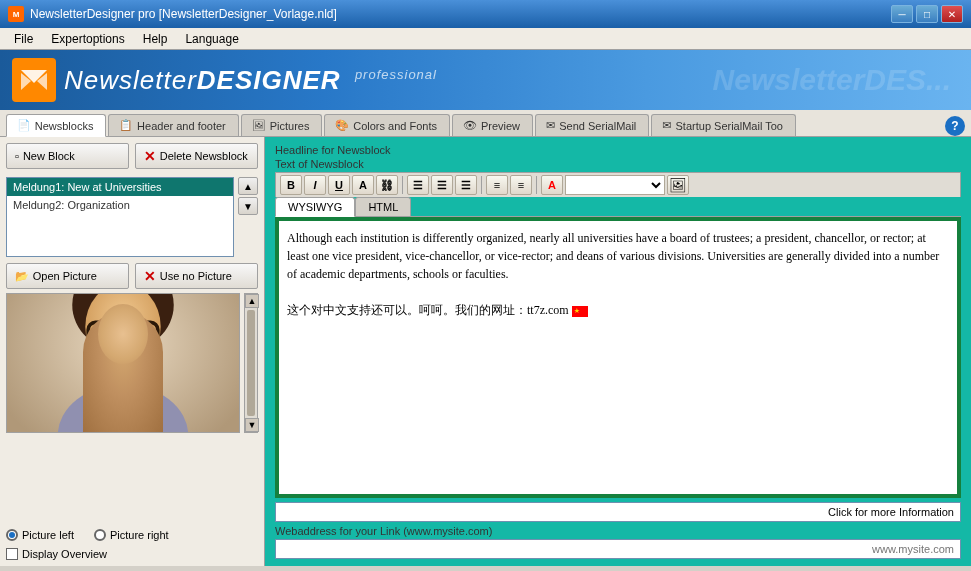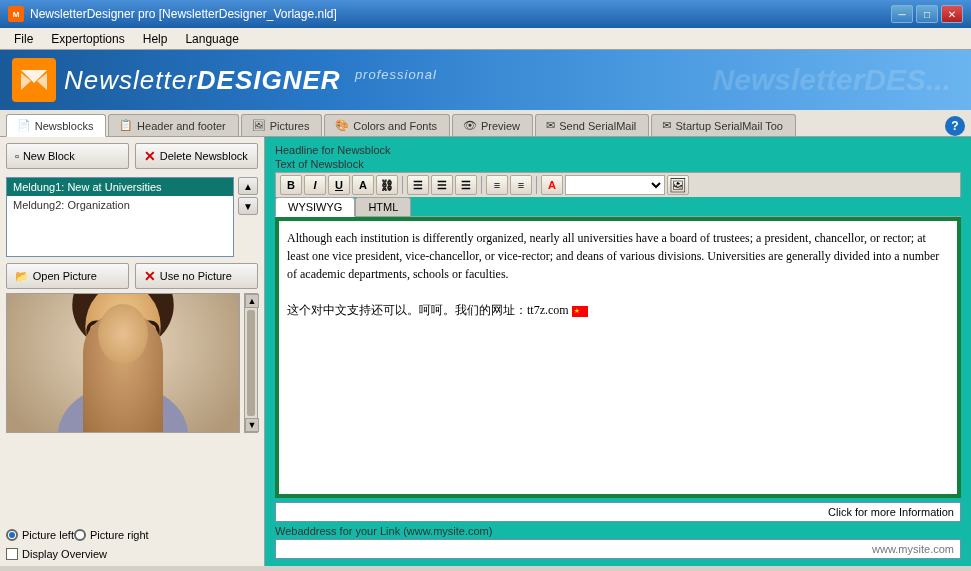--- a/index.html
+++ b/index.html
@@ -190,21 +190,21 @@
       border-radius: 50%;
     }
     .scroll-bar-v {
       width: 14px;
       background: #e0dcd4;
       border: 1px solid #a0a0a0;
       display: flex; flex-direction: column;
     }
     .scroll-thumb { background: #b0a898; flex: 1; margin: 2px; border-radius: 2px; }
 
-    .radio-row { display: flex; align-items: center; margin-top: 4px; }
+    .radio-row { display: flex; gap: 20px; align-items: center; margin-top: 4px; }
     .radio-item { display: flex; align-items: center; gap: 4px; cursor: pointer; font-size: 11px; }
     .radio { width: 12px; height: 12px; border-radius: 50%; border: 2px solid #666; background: white; display: flex; align-items: center; justify-content: center; }
     .radio.checked::after { content: ''; width: 6px; height: 6px; border-radius: 50%; background: #1a6fc4; }
 
     .checkbox-row { display: flex; align-items: center; gap: 4px; margin-top: 3px; font-size: 11px; }
     .checkbox { width: 12px; height: 12px; border: 1px solid #666; background: white; }
 
     
     .right-panel {
       flex: 1;

